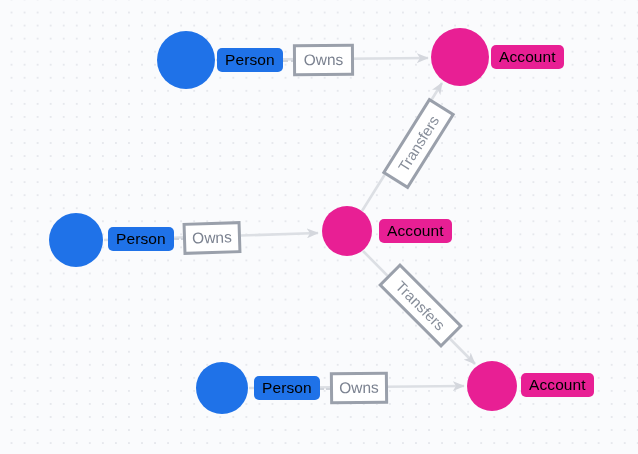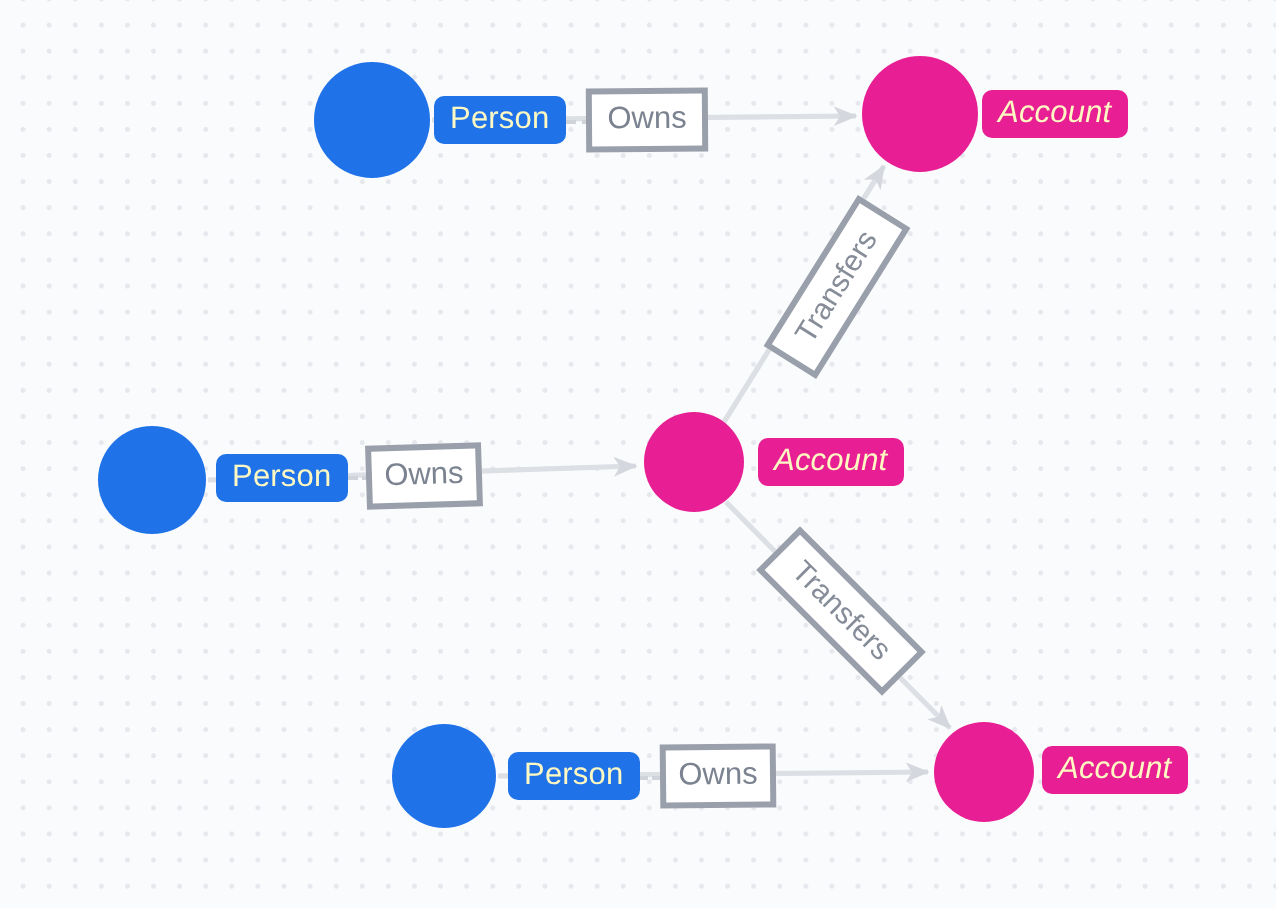--- a/index.html
+++ b/index.html
@@ -35,29 +35,29 @@
   .node-account { background: #e81f94; }
 
   .type-badge {
     position: absolute;
     display: flex;
     align-items: center;
     justify-content: center;
     height: 24px;
     padding: 0 8px;
     border-radius: 5px;
-    color: #fef9c3;
+    color: #000000;
     font-size: 15.5px;
     line-height: 1;
     letter-spacing: 0.1px;
     white-space: nowrap;
     box-sizing: border-box;
   }
   .badge-person { background: #1f72e8; }
-  .badge-account { background: #e81f94; font-style: italic; }
+  .badge-account { background: #e81f94; }
 
   .rel-box {
     position: absolute;
     display: flex;
     align-items: center;
     justify-content: center;
     background: #ffffff;
     border: 3px solid #9aa0ab;
     color: #7b8290;
     font-size: 15.5px;

